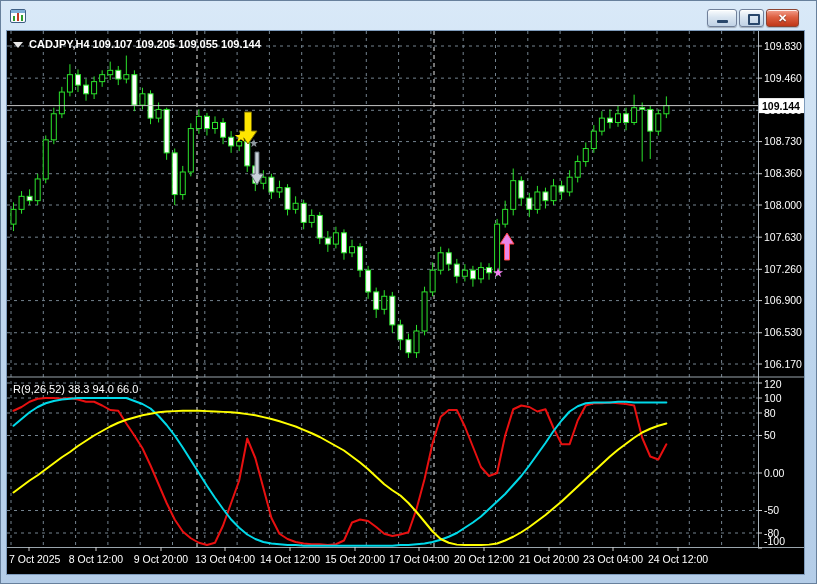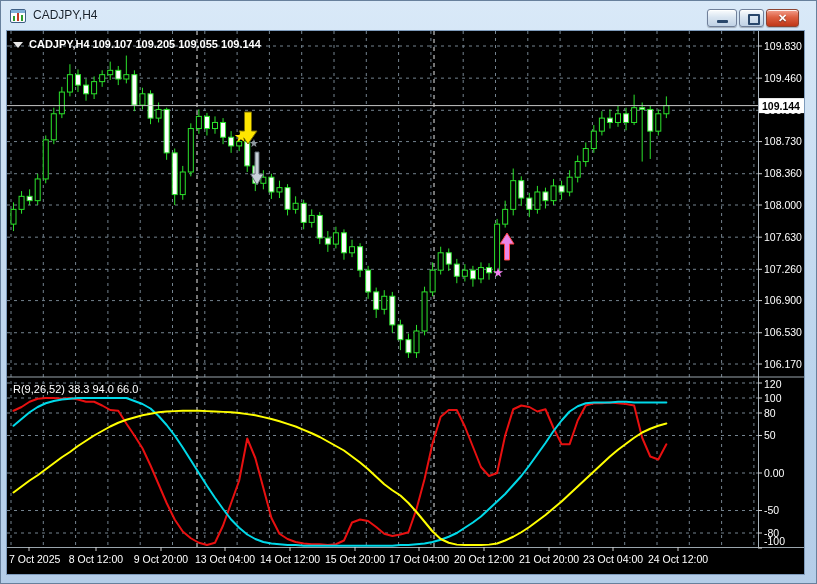--- a/index.html
+++ b/index.html
@@ -47,21 +47,20 @@
 <body>
 
 <div class="window">
   <div class="titlebar">
     <div class="app-icon">
       <span class="cap"></span>
         <span class="bar1"></span>
         <span class="bar2"></span>
         <span class="bar3"></span>
     </div>
-    <div class="title-text">CADJPY,H4</div>
     <div class="winbtn btn-min">
       <span class="glyph-min"></span>
     </div>
     <div class="winbtn btn-restore">
       <span class="glyph-restore"></span>
     </div>
     <div class="winbtn btn-close">
       <span class="glyph-close">✕</span>
     </div>
   </div>

